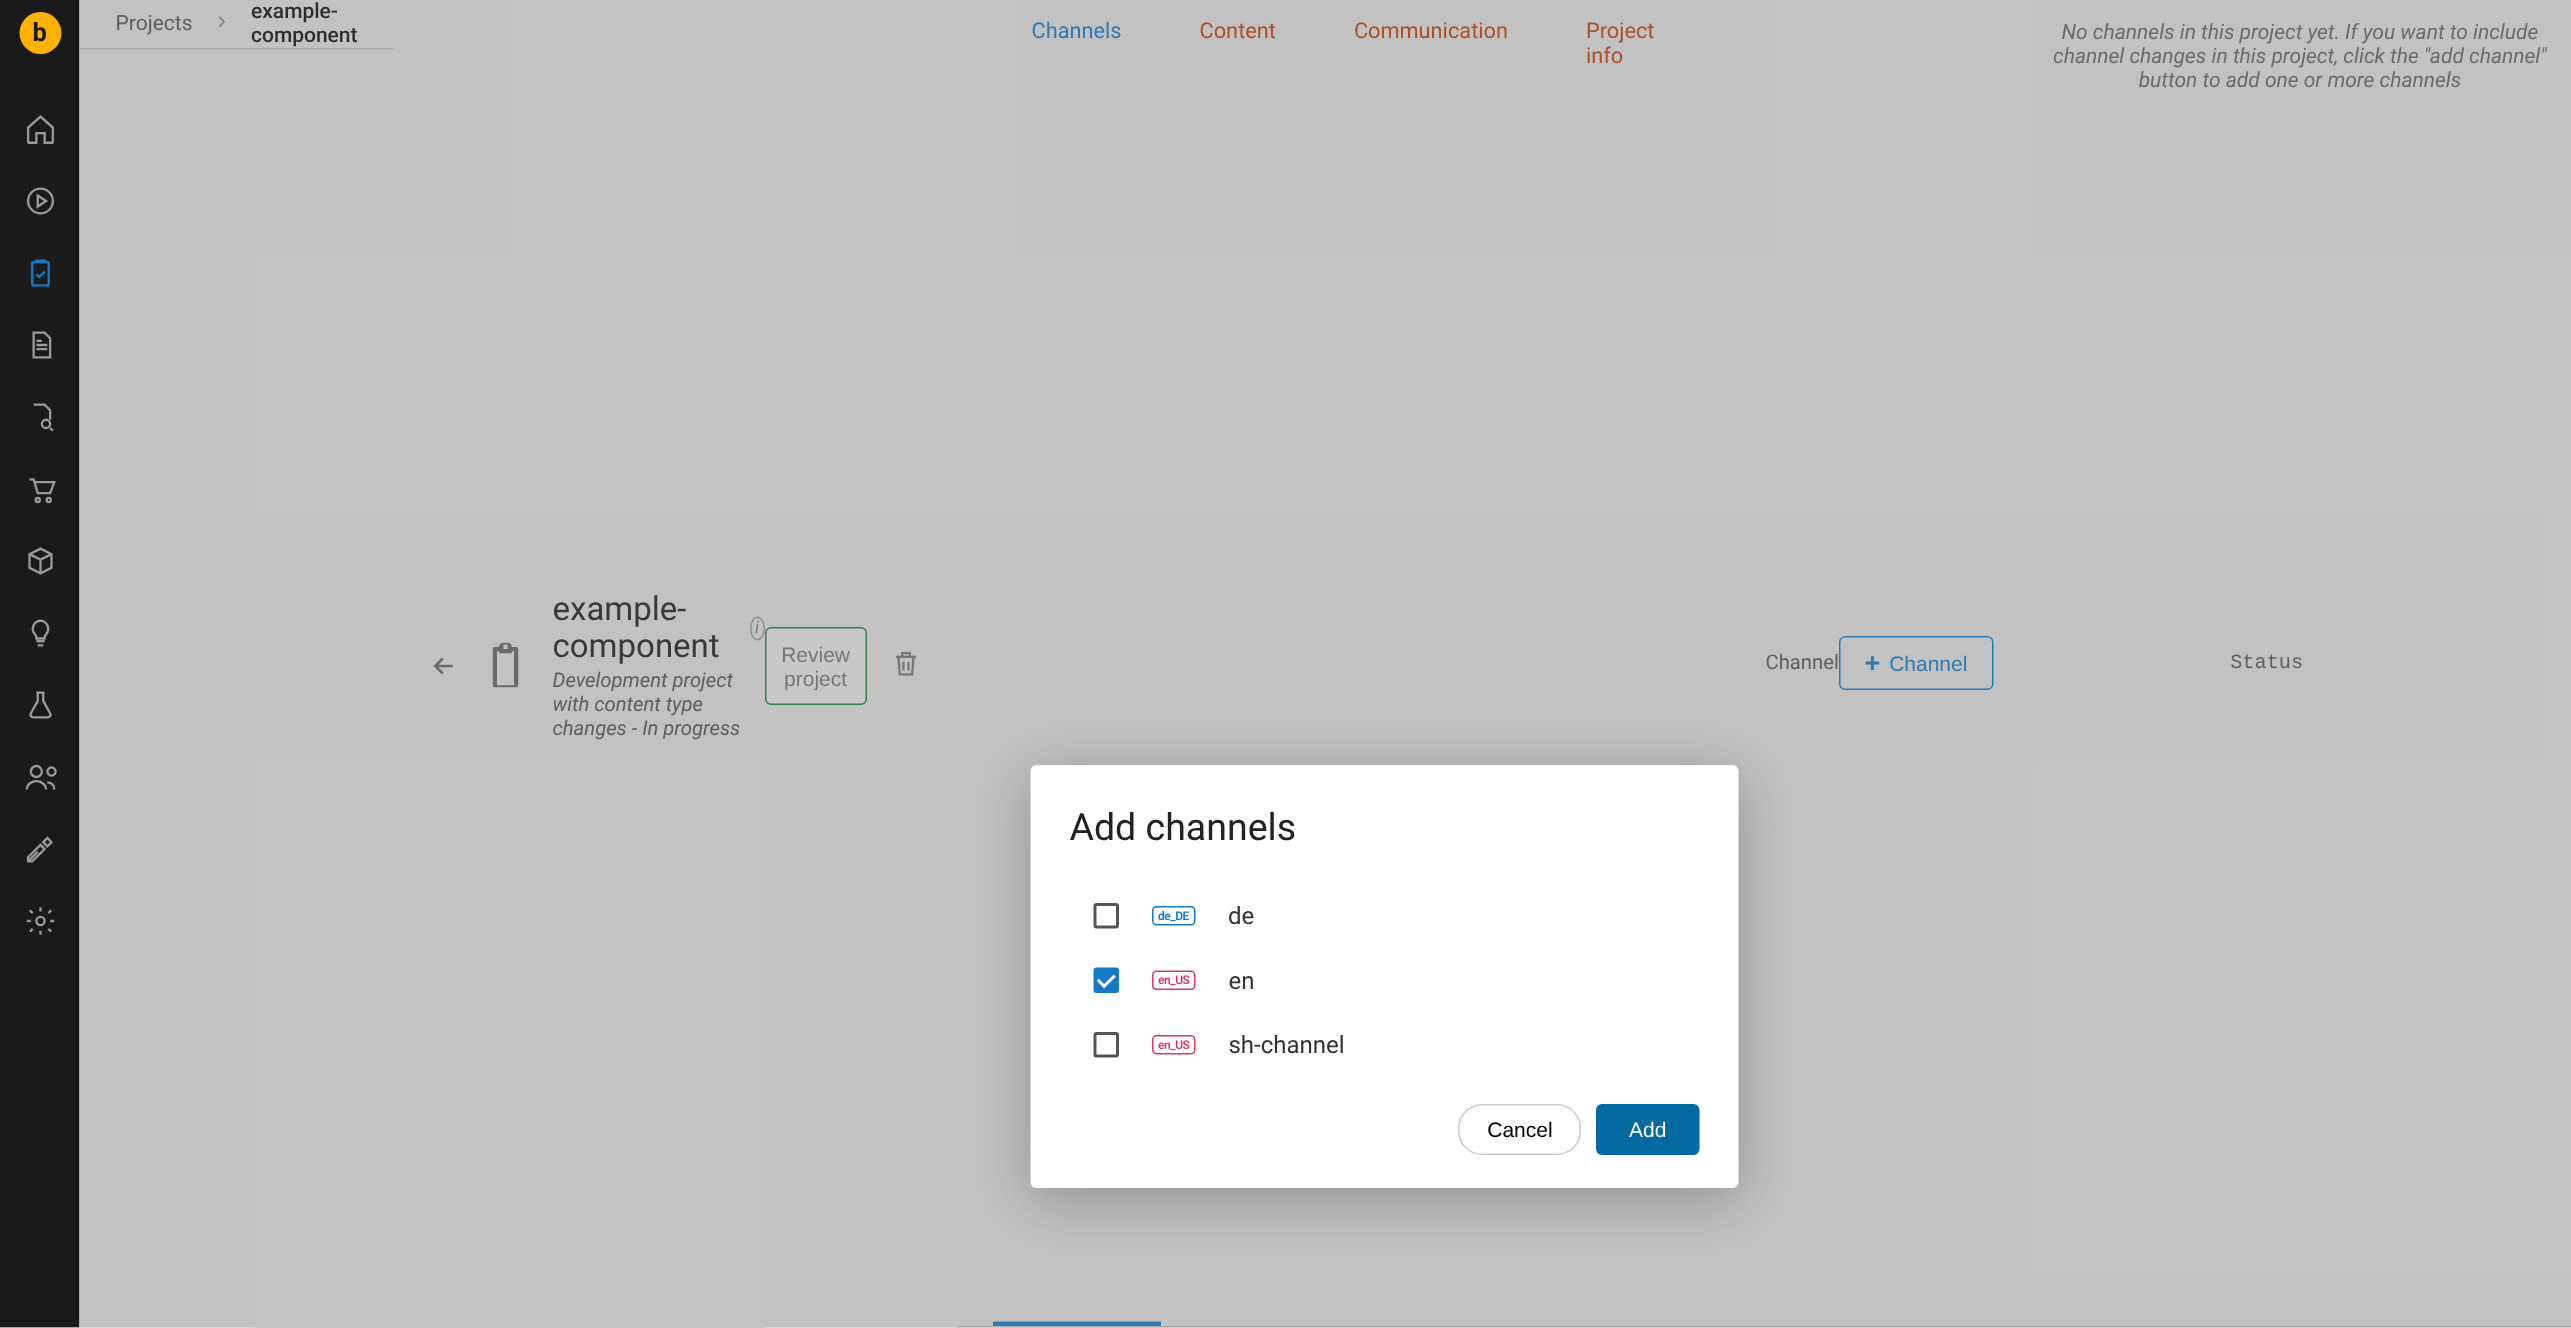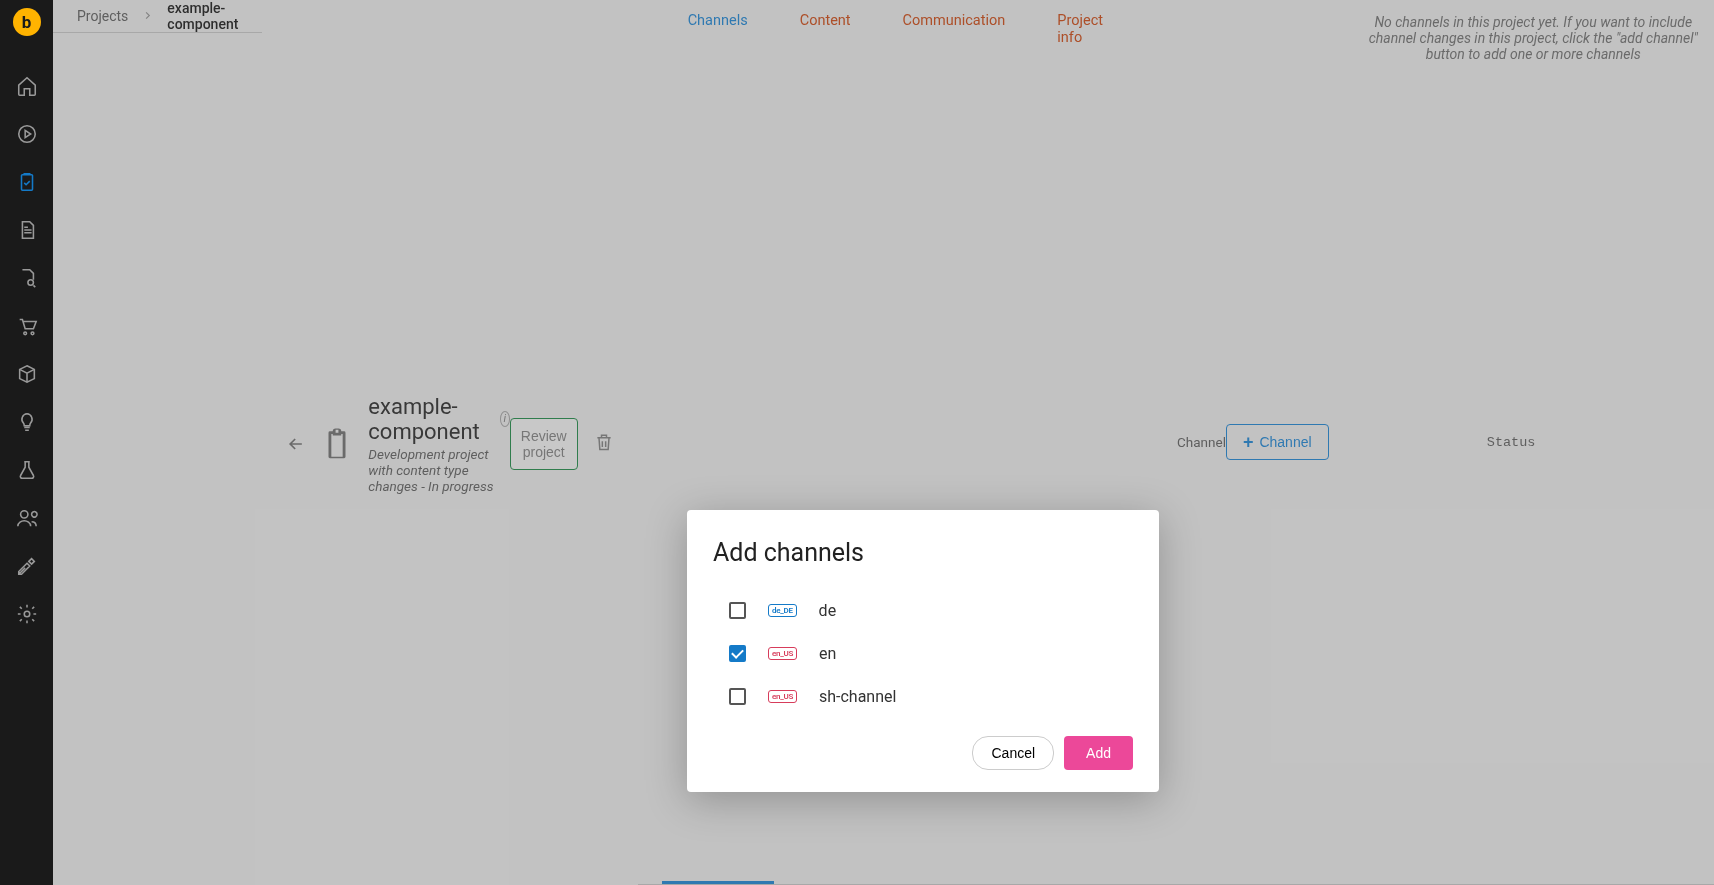--- a/index.html
+++ b/index.html
@@ -54,21 +54,21 @@
   .channel-item { display: flex; align-items: center; gap: 22px; padding: 12px 16px; font-size: 16px; color: #333; }
   .checkbox { width: 17px; height: 17px; border: 2px solid #555; border-radius: 2px; display: inline-flex; align-items: center; justify-content: center; cursor: pointer; flex-shrink: 0; }
   .checkbox.checked { background: #147ac8; border-color: #147ac8; }
   .checkbox.checked::after { content: ""; width: 5px; height: 9px; border: solid #fff; border-width: 0 2px 2px 0; transform: rotate(45deg); margin-top: -2px; }
   .locale-tag { border: 1px solid; border-radius: 3px; padding: 1px 3px; font-size: 8px; font-weight: 600; letter-spacing: -0.3px; }
   .locale-tag.blue { color: #147ac8; border-color: #147ac8; }
   .locale-tag.red  { color: #d73c5b; border-color: #d73c5b; }
 
   .modal-actions { display: flex; justify-content: flex-end; gap: 10px; margin-top: 18px; }
   .btn-cancel { padding: 8px 18px; background: #fff; border: 1px solid #ccc; border-radius: 16px; font-size: 14px; cursor: pointer; }
-  .btn-add { padding: 8px 22px; background: #ec4899; color: #fff; border: none; border-radius: 4px; font-size: 14px; cursor: pointer; }
+  .btn-add { padding: 8px 22px; background: #0369a1; color: #fff; border: none; border-radius: 4px; font-size: 14px; cursor: pointer; }
 
   .dim { position:absolute; inset:0; background:rgba(120,120,120,0.28); pointer-events:none; }
 </style>
 </head>
 <body>
 
 <div class="nav-rail">
   <div class="nav-logo">b</div>
   <div class="nav-item">
     <span><svg viewBox="0 0 24 24" fill="none" stroke="currentColor" stroke-width="1.7">

